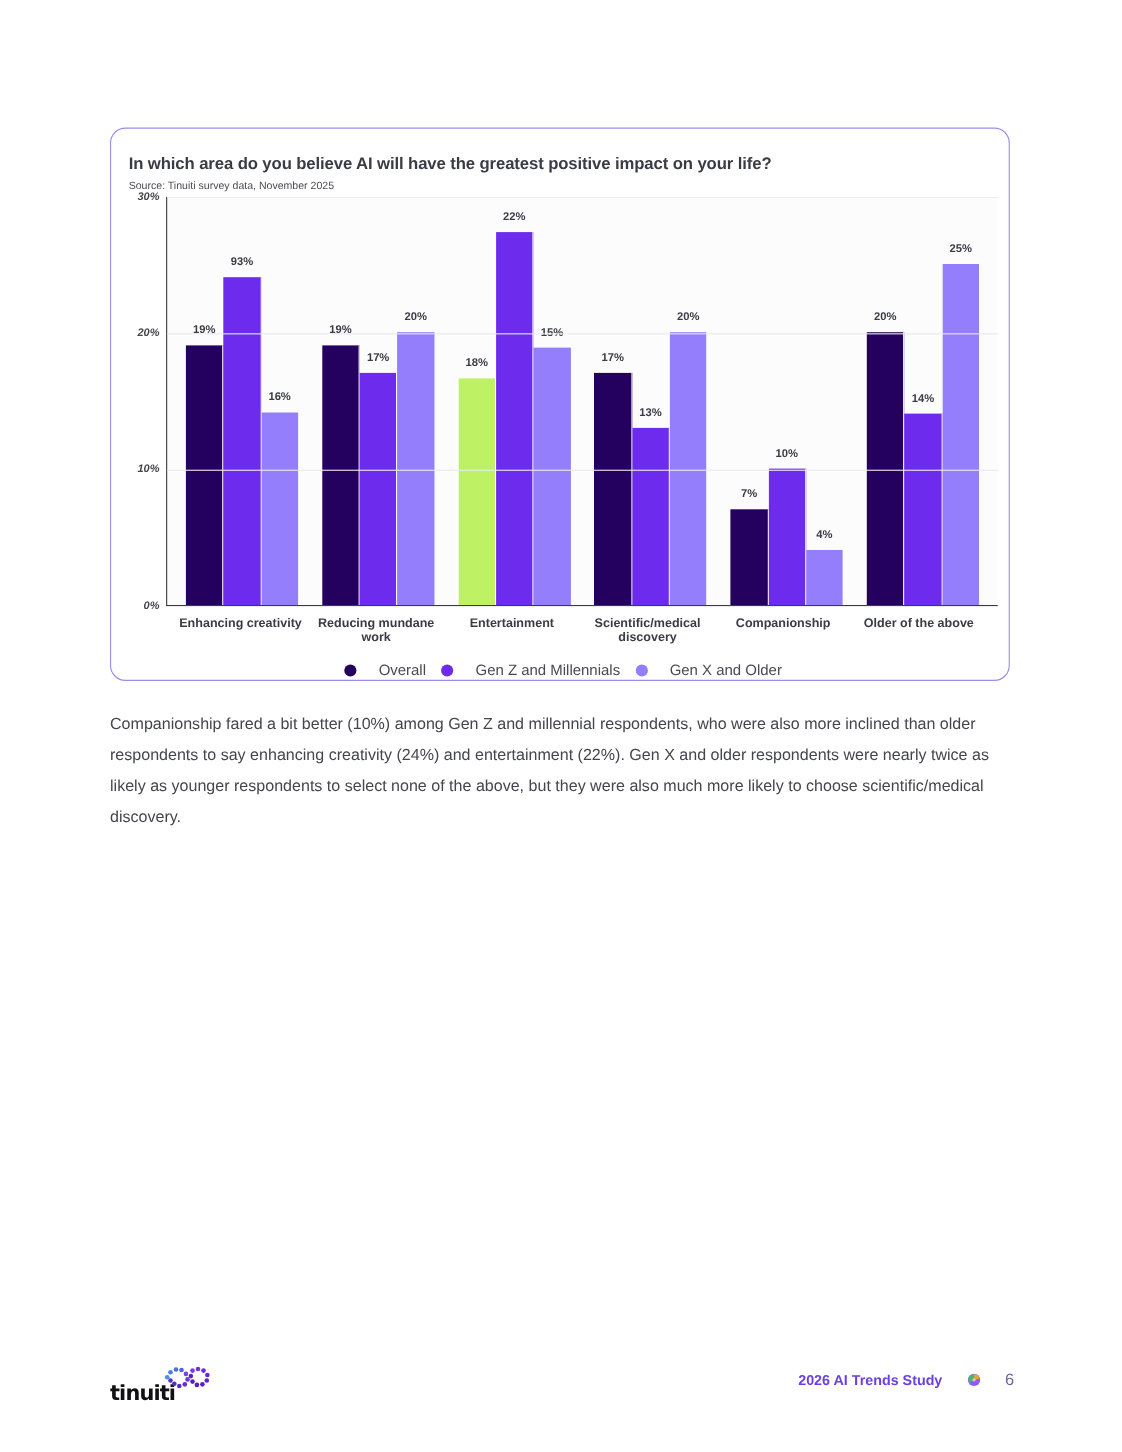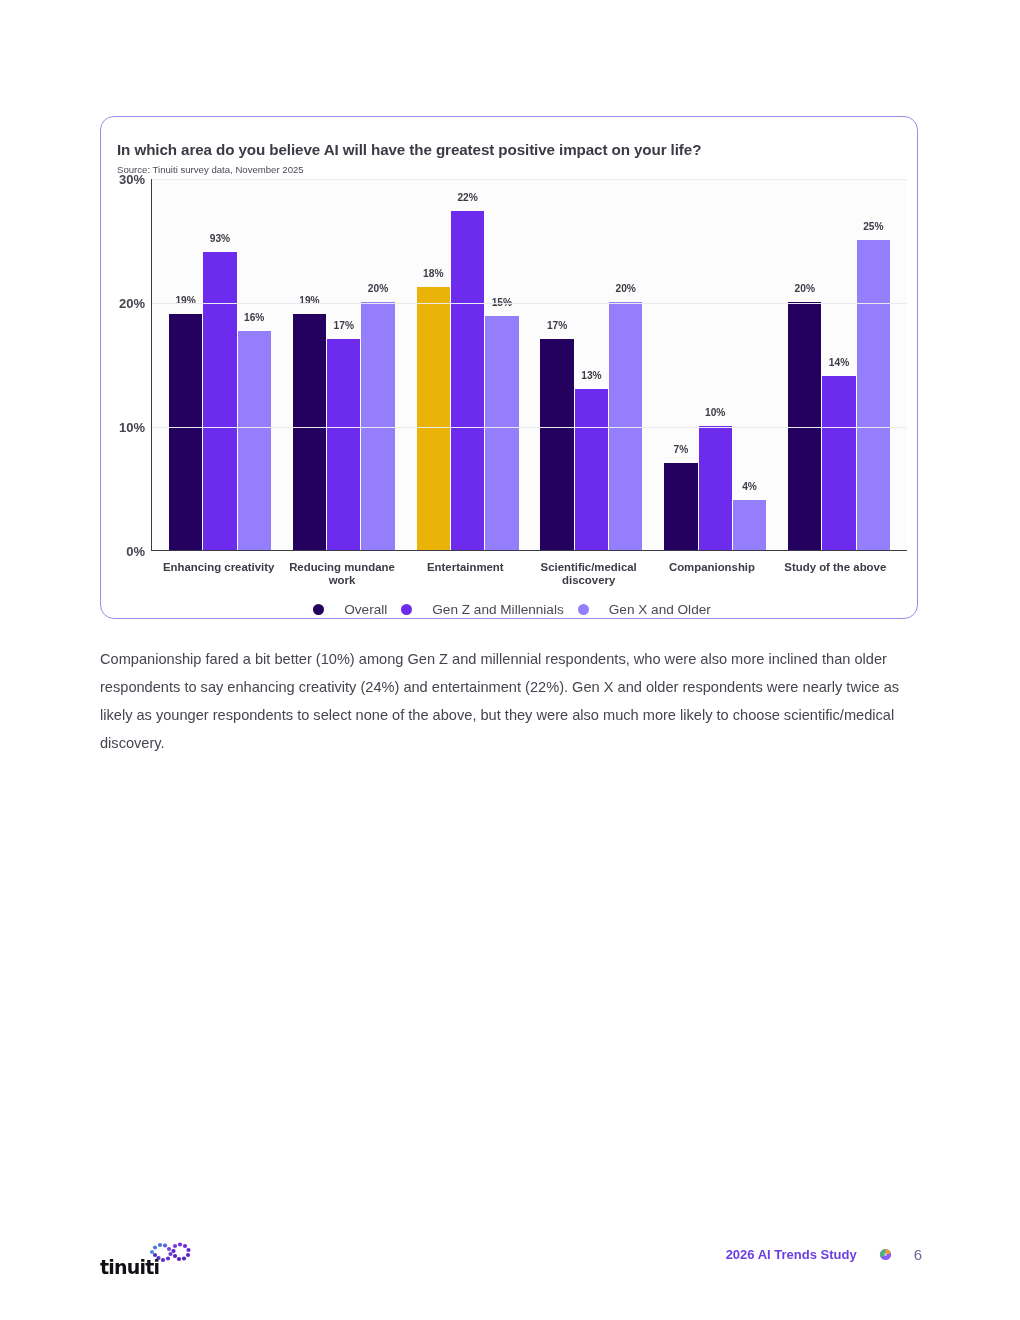--- a/index.html
+++ b/index.html
@@ -66,25 +66,26 @@
   .y-axis {
     position: absolute;
     left: 0;
     top: 0;
     width: 34px;
     height: 372px;
   }
   .y-tick {
     position: absolute;
     right: 6px;
-    font-size: 13px;
+    font-size: 10px;
     font-weight: bold;
     color: #45454f;
     transform: translateY(-50%);
     white-space: nowrap;
+    font-style: italic;
   }
   .plot-area {
     position: absolute;
     left: 34px;
     top: 0;
     right: 0;
     height: 372px;
     background: #fcfcfd;
     border-left: 1.4px solid #3b3b46;
     border-bottom: 1.6px solid #3b3b46;
@@ -264,37 +265,37 @@
 
       <div class="plot-area">
         <div class="groups">
             <div class="group">
               <div class="bar" style="background: rgb(37, 1, 95); height: 235.6px;">
                 <span class="bar-value">19%</span>
               </div>
               <div class="bar" style="background: rgb(108, 43, 237); height: 297.6px;">
                 <span class="bar-value">93%</span>
               </div>
-              <div class="bar" style="background: rgb(149, 126, 252); height: 219px;">
+              <div class="bar" style="background: rgb(149, 126, 252); height: 175px;">
                 <span class="bar-value">16%</span>
               </div>
             </div>
             <div class="group">
               <div class="bar" style="background: rgb(37, 1, 95); height: 235.6px;">
                 <span class="bar-value">19%</span>
               </div>
               <div class="bar" style="background: rgb(108, 43, 237); height: 210.8px;">
                 <span class="bar-value">17%</span>
               </div>
               <div class="bar" style="background: rgb(149, 126, 252); height: 248px;">
                 <span class="bar-value">20%</span>
               </div>
             </div>
             <div class="group">
-              <div class="bar" style="background: #eab308; height: 263px;">
+              <div class="bar" style="background: #bef264; height: 206px;">
                 <span class="bar-value">18%</span>
               </div>
               <div class="bar" style="background: rgb(108, 43, 237); height: 339px;">
                 <span class="bar-value">22%</span>
               </div>
               <div class="bar" style="background: rgb(149, 126, 252); height: 234px; text-align: right;">
                 <span class="bar-value">15%</span>
               </div>
             </div>
             <div class="group">
@@ -335,21 +336,21 @@
           <div class="gridline" style="top: 124px;"></div>
           <div class="gridline" style="top: 0px;"></div>
         </div>
 
       <div class="x-labels">
           <div class="x-label">Enhancing creativity</div>
           <div class="x-label">Reducing mundane work</div>
           <div class="x-label">Entertainment</div>
           <div class="x-label">Scientific/medical discovery</div>
           <div class="x-label">Companionship</div>
-          <div class="x-label">Study of the above</div>
+          <div class="x-label">Older of the above</div>
         </div>
 
       <div class="legend">
           <div class="legend-item">
             <span class="legend-dot" style="background: rgb(37, 1, 95);"></span>
             <span>Overall</span>
           </div>
           <div class="legend-item">
             <span class="legend-dot" style="background: rgb(108, 43, 237);"></span>
             <span>Gen Z and Millennials</span>

